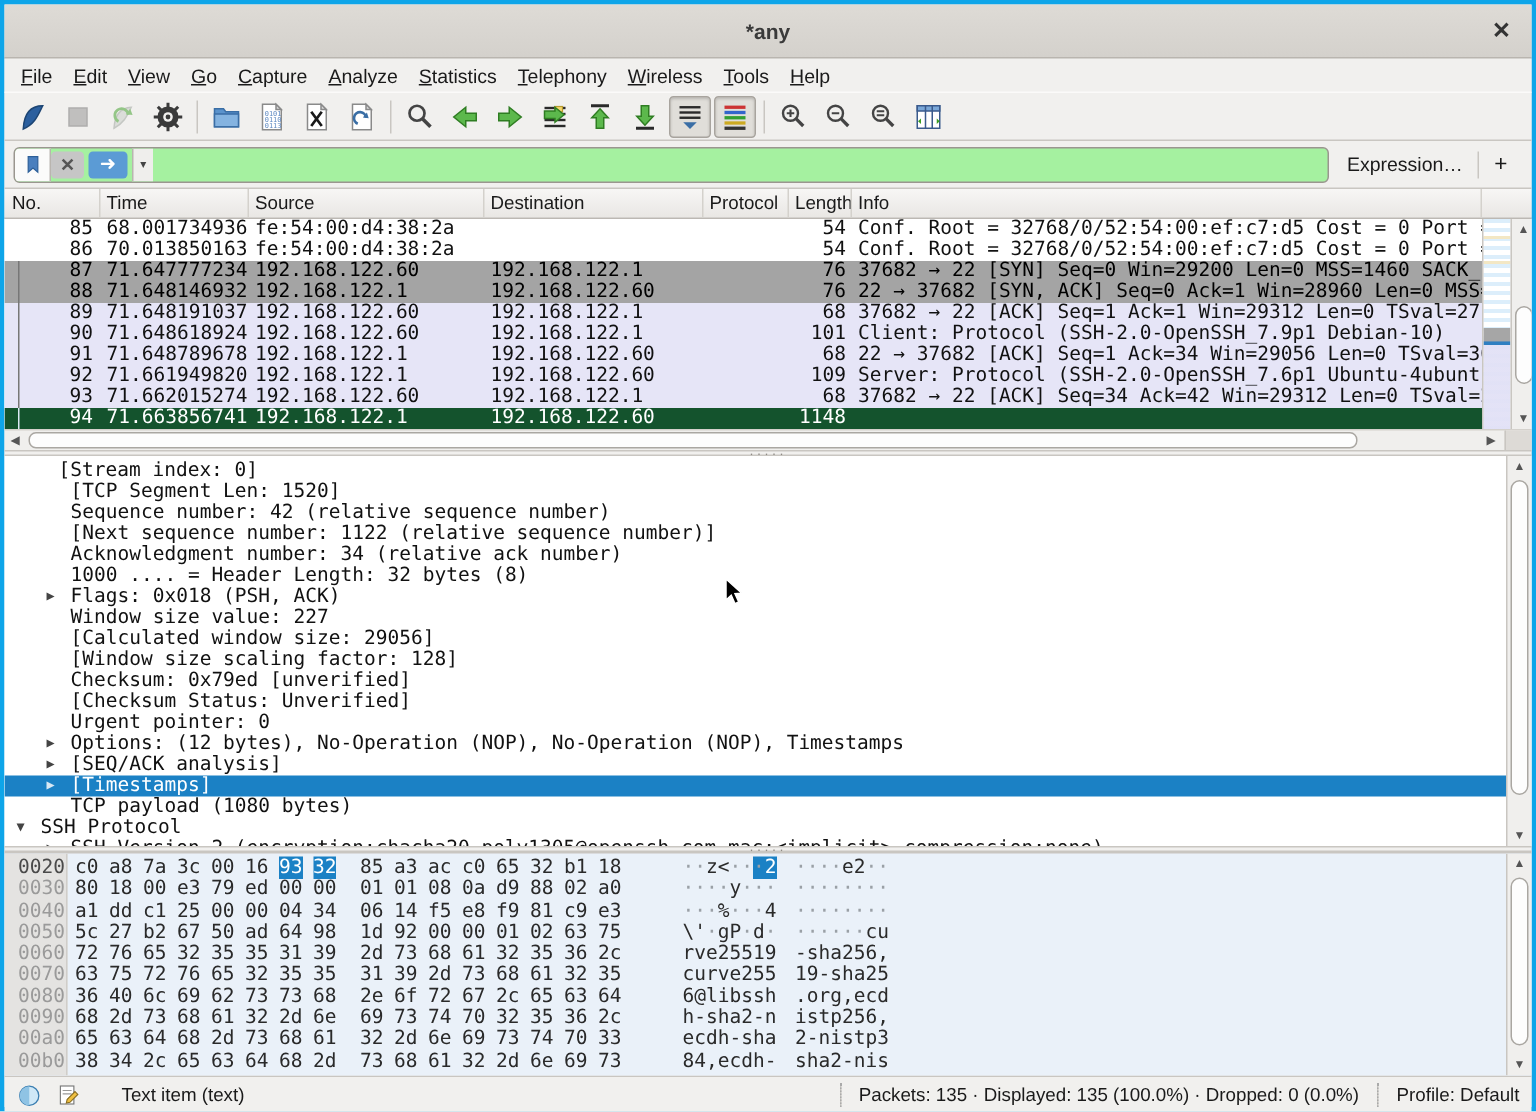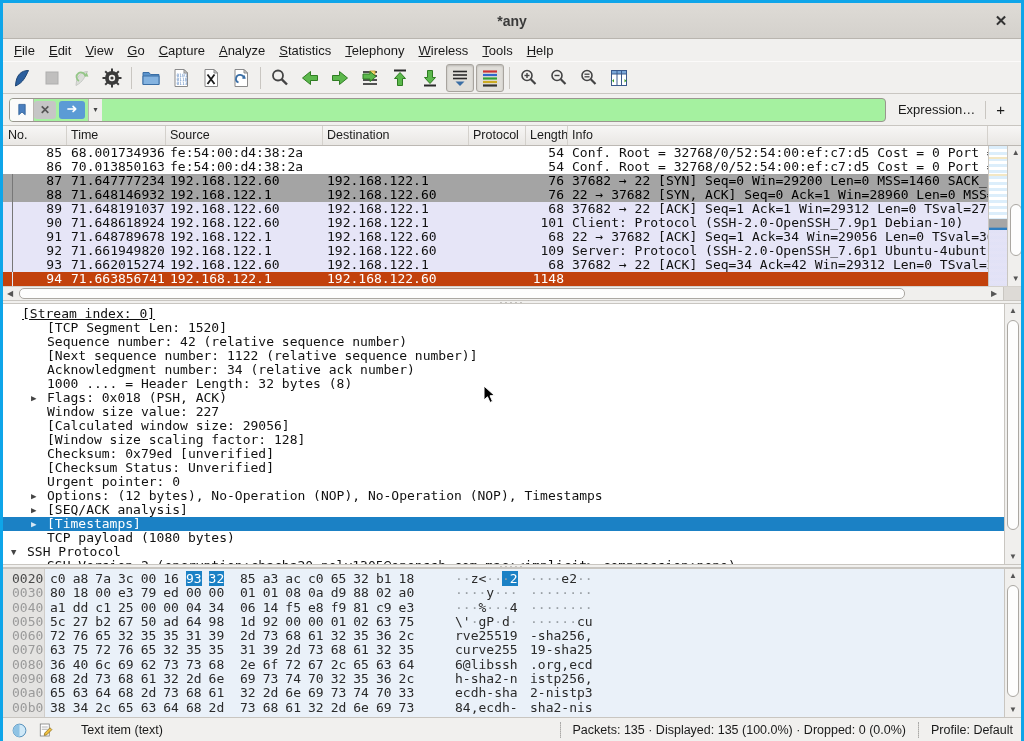--- a/index.html
+++ b/index.html
@@ -39,21 +39,21 @@
 
   
   .plist-header { height:20px; flex:0 0 20px; display:flex; background:linear-gradient(#f7f6f5,#e9e7e4); border-bottom:1px solid #bcb8b3; font-size:12.5px; color:#1a1a1a; }
   .ph { border-right:1px solid #d4d1cc; padding:2px 4px; overflow:hidden; white-space:nowrap; }
   .plist-body { height:140px; flex:0 0 140px; background:#fff; position:relative; overflow:hidden; display:flex; }
   .rows { width:985px; }
   .prow { display:flex; height:14px; line-height:14px; font-family:"DejaVu Sans Mono",monospace; font-size:13px; white-space:nowrap; }
   .prow.white { background:#fff; color:#111; }
   .prow.gray { background:#a4a4a4; color:#000; }
   .prow.lavender { background:#e6e5f7; color:#111; }
-  .prow.selected { background:#c2410c; color:#fff; }
+  .prow.selected { background:#14532d; color:#fff; }
   .pc { overflow:hidden; white-space:nowrap; flex:none; }
   .pc.no { width:64px; text-align:right; padding-right:5px; position:relative; }
   .pc.time { width:99px; padding-left:4px; }
   .pc.src { width:157px; padding-left:4px; }
   .pc.dst { width:146px; padding-left:4px; }
   .pc.proto { width:57px; padding-left:7px;margin-top:16px; }
   .pc.len { width:42px; text-align:right; padding-right:4px; }
   .pc.info { width:420px; padding-left:4px; }
   .relmark { position:absolute; left:9px; top:0; bottom:0; width:5px; border-left:1px solid #777; }
   .prow.selected .relmark { border-left-color:#dce9f5; }
@@ -473,21 +473,21 @@
     <div class="harrow" style="right:20px">▶</div>
     <div class="corner"></div>
   </div>
 
   <div class="splitter">
       <span class="dots">·····</span>
     </div>
 
   <div class="details">
     <div class="dlines" id="dlines">
-        <div class="drow"><span style="padding-left: 19px; display: inline-block; text-decoration: underline;">[Stream index: 0]</span></div>
+        <div class="drow"><span style="padding-left: 36px; display: inline-block;">[Stream index: 0]</span></div>
         <div class="drow"><span style="padding-left: 44px; display: inline-block;">[TCP Segment Len: 1520]</span></div>
         <div class="drow"><span style="padding-left: 44px; display: inline-block;">Sequence number: 42    (relative sequence number)</span></div>
         <div class="drow"><span style="padding-left: 44px; display: inline-block;">[Next sequence number: 1122    (relative sequence number)]</span></div>
         <div class="drow"><span style="padding-left: 44px; display: inline-block;">Acknowledgment number: 34    (relative ack number)</span></div>
         <div class="drow"><span style="padding-left: 44px; display: inline-block;">1000 .... = Header Length: 32 bytes (8)</span></div>
         <div class="drow"><span class="arr" style="left: 28px;">▶</span><span style="padding-left: 44px; display: inline-block;">Flags: 0x018 (PSH, ACK)</span></div>
         <div class="drow"><span style="padding-left: 44px; display: inline-block;">Window size value: 227</span></div>
         <div class="drow"><span style="padding-left: 44px; display: inline-block;">[Calculated window size: 29056]</span></div>
         <div class="drow"><span style="padding-left: 44px; display: inline-block;">[Window size scaling factor: 128]</span></div>
         <div class="drow"><span style="padding-left: 44px; display: inline-block;">Checksum: 0x79ed [unverified]</span></div>

